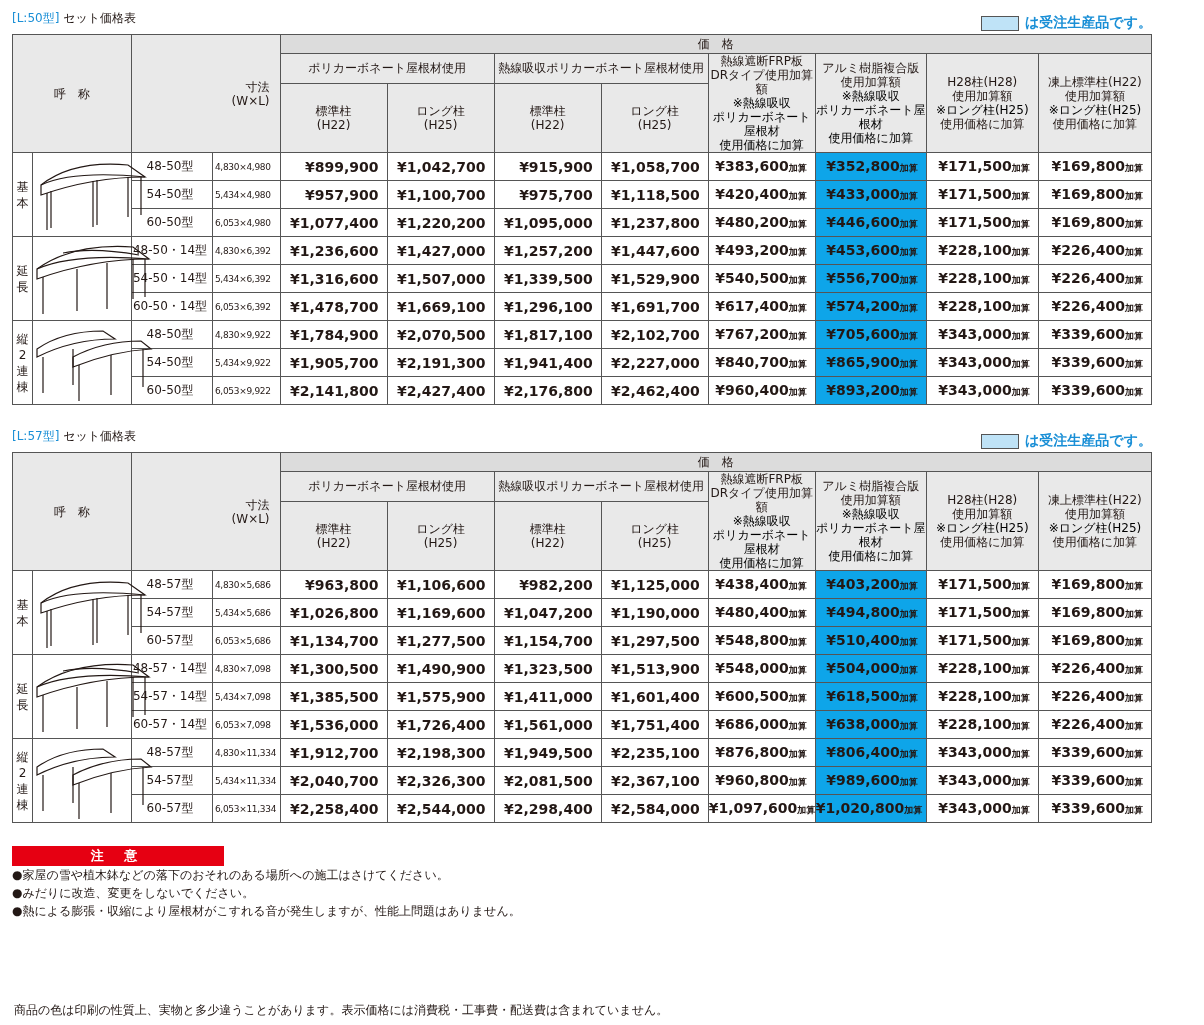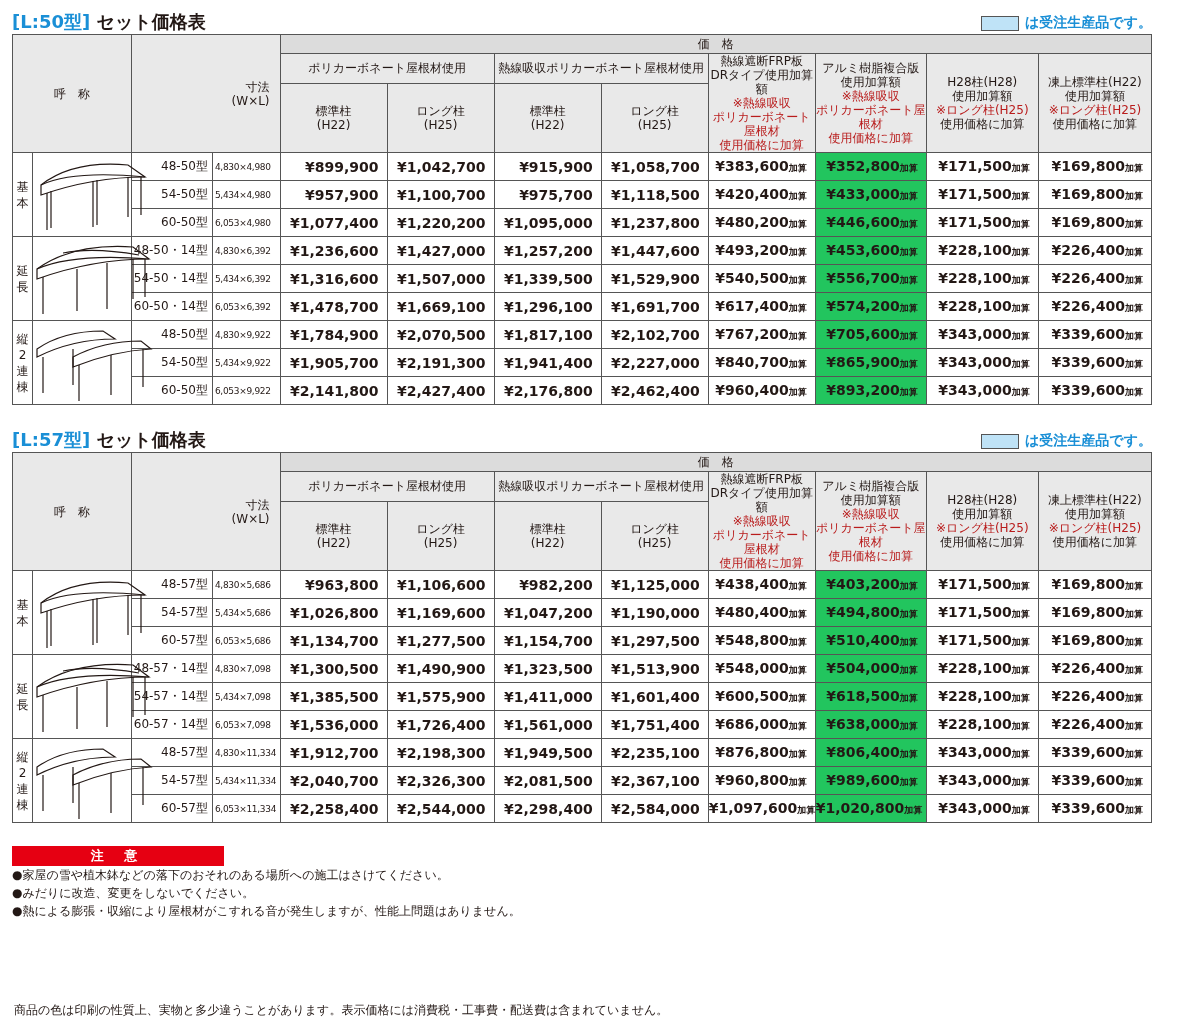--- a/index.html
+++ b/index.html
@@ -1,29 +1,29 @@
 <!DOCTYPE html>
 <html><head>
 <meta charset="utf-8">
 <style>
   body { margin:0; background:#fff; font-family:"DejaVu Sans", sans-serif; color:#231815; width:1204px; height:1025px; overflow:hidden; position:relative; }
   .sec { position:absolute; left:12px; width:1140px; }
-  .title { position:absolute; left:0; font-size:18px; font-weight:bold; white-space:nowrap;text-align:center; }
+  .title { position:absolute; left:0; font-size:12px; font-weight:normal; white-space:nowrap;text-align:center; }
   .title .bracket { color:#1a8fd6; }
   .legend { position:absolute; right:0; font-size:14px; font-weight:bold; color:#1a8fd6; display:flex; align-items:center; gap:6px;padding-left:35px; }
   .legend .box { width:36px; height:13px; background:#bfe3f7; border:1px solid #555; display:inline-block; }
   table { border-collapse:collapse; position:absolute; left:0; width:1140px; table-layout:fixed; }
   td, th { border:1px solid #555; padding:0; font-size:12px; text-align:center; vertical-align:middle; }
   th { background:#e9e9e9; font-weight:normal; line-height:14px; }
   th.hd-top { background:#dcdcdc; height:18px;margin-left:20px; }
-  .red { color:#b91c1c; }
+  .red { color:#000000; }
   td.price { font-size:14px; font-weight:bold; text-align:right; padding-right:8px; white-space:nowrap; }
   td.price .ka { font-size:9px; font-weight:bold; }
-  td.blue { background:#22c55e;margin-left:34px; }
-  td.name { font-size:12px; text-align:right; padding-right:4px; white-space:nowrap; }
+  td.blue { background:#0ea5e9;margin-left:34px; }
+  td.name { font-size:12px; text-align:center; padding-right:4px; white-space:nowrap; }
   td.size { font-size:9px; text-align:left; padding-left:2px; white-space:nowrap; letter-spacing:-0.3px; }
   td.grp { width:20px; font-size:12px; line-height:16px; }
   td.img { position:relative; }
   tr.r td { height:27px; }
   .notice { position:absolute; left:12px; top:846px; }
   .notice-head { width:212px; height:20px; background:#e60012; color:#fff; font-weight:bold; font-size:13px; text-align:center; line-height:20px; letter-spacing:8px; }
   .notice-item { font-size:12px; line-height:18px; white-space:nowrap; }
   .footer { position:absolute; left:14px; top:1002px; font-size:12px; white-space:nowrap; }
   svg { display:block; }
 </style>

